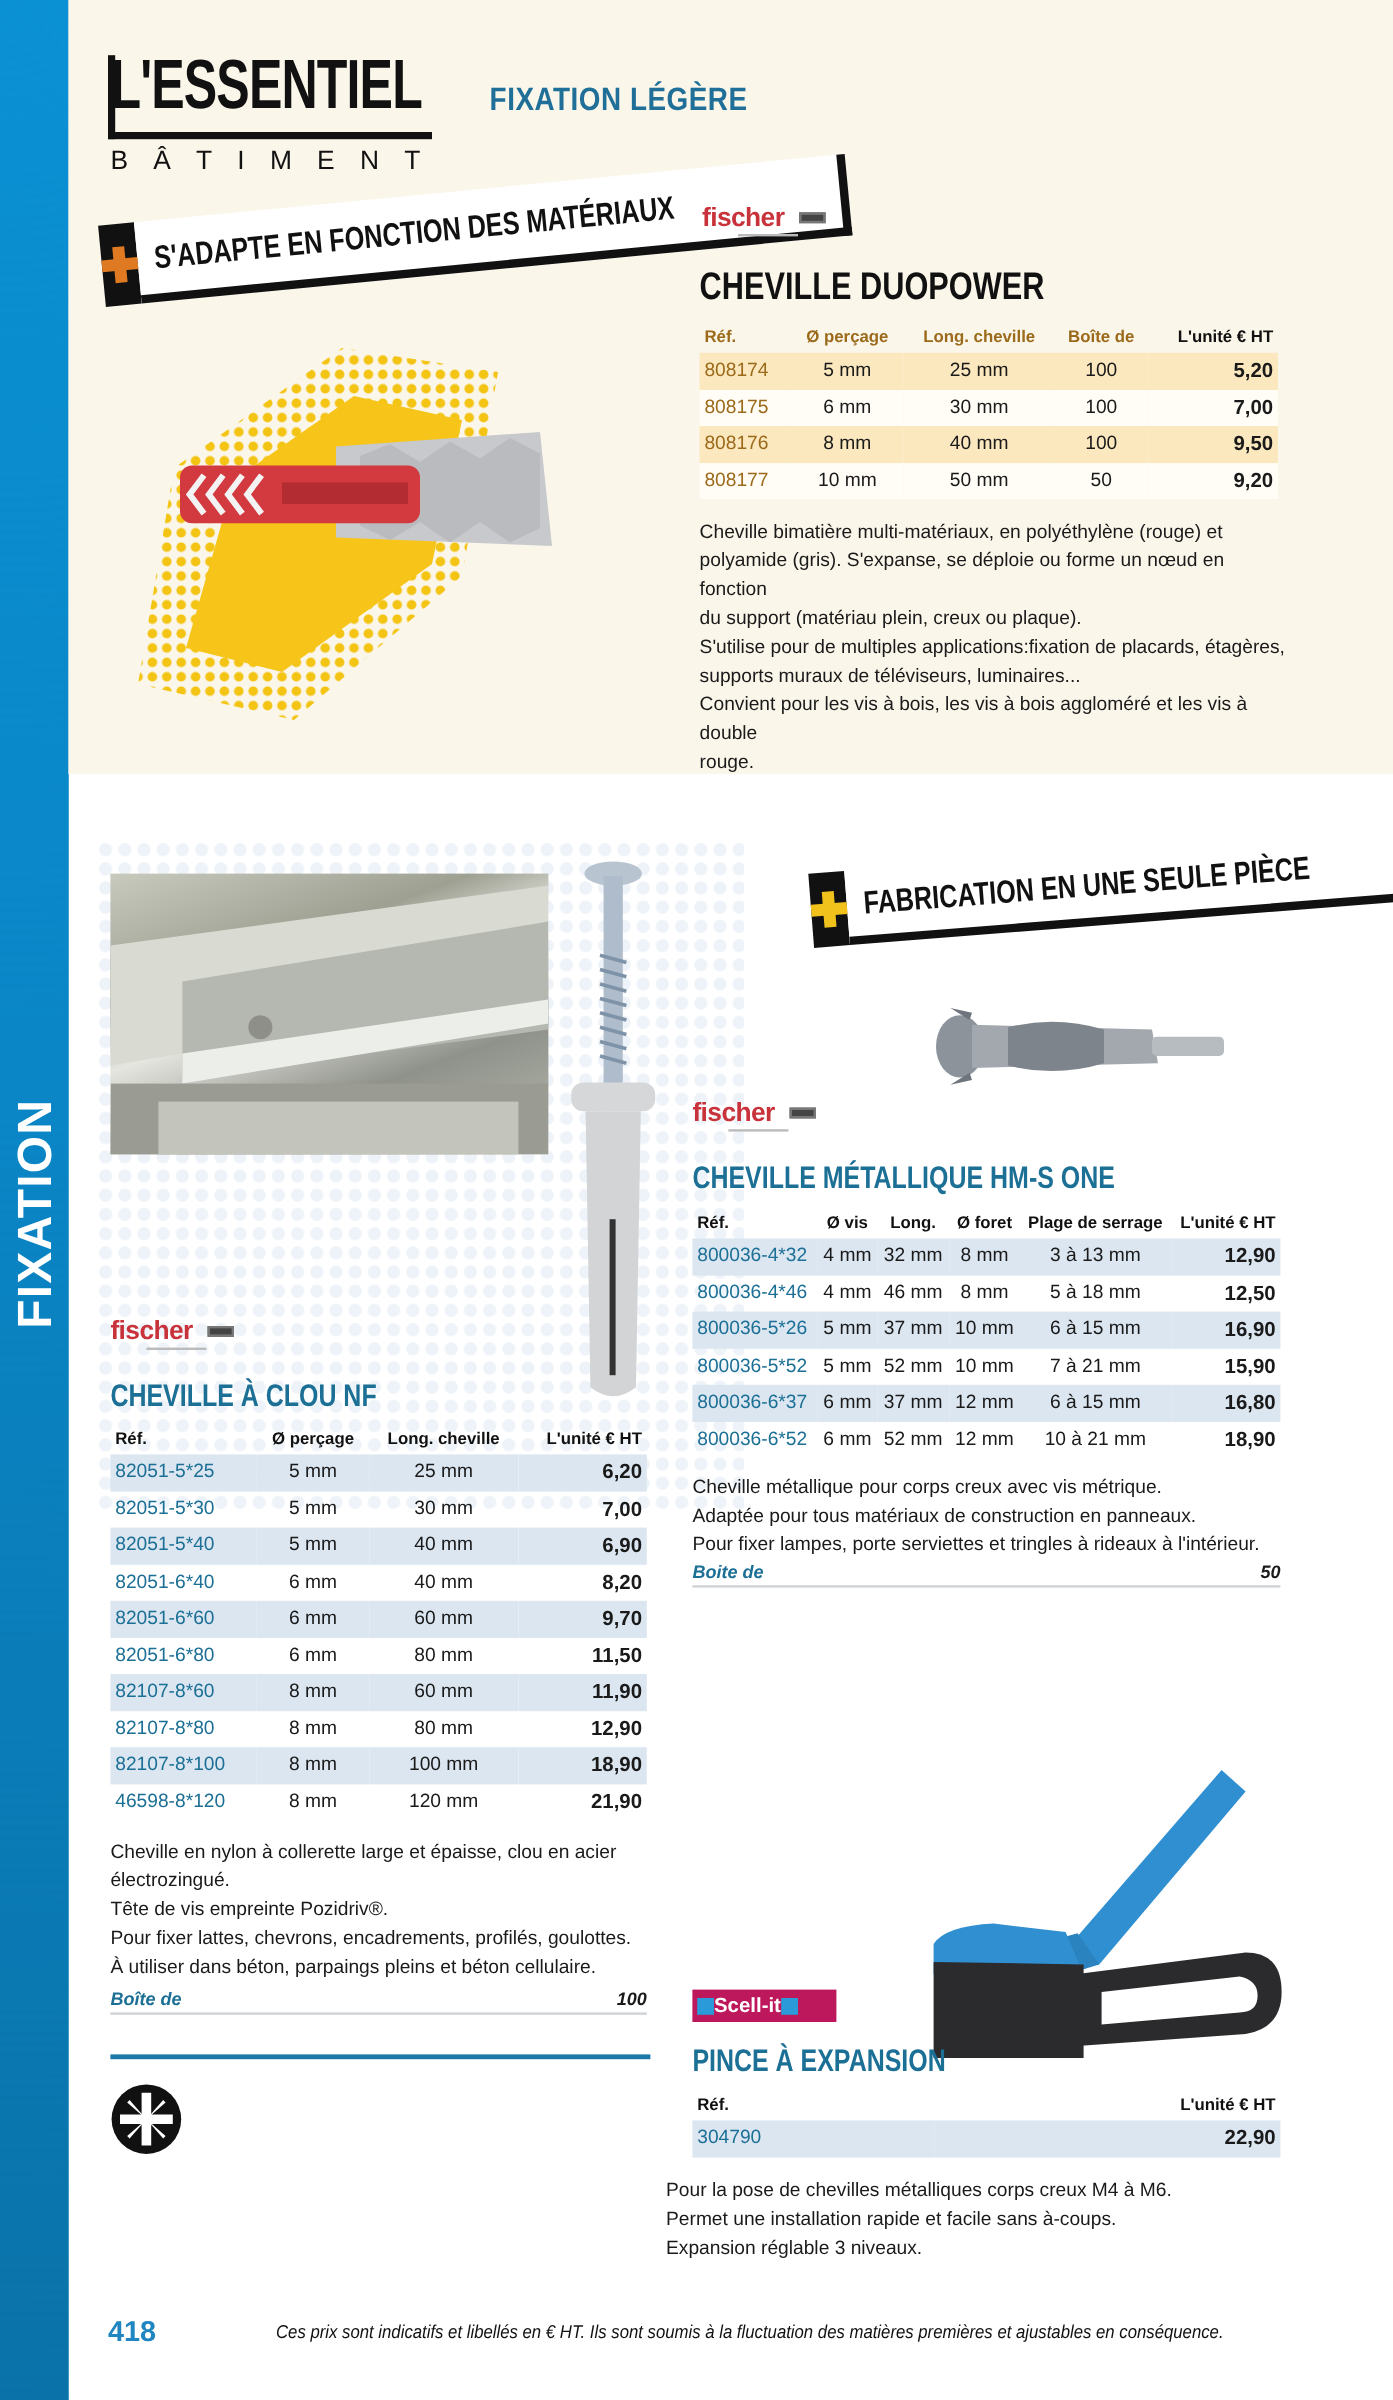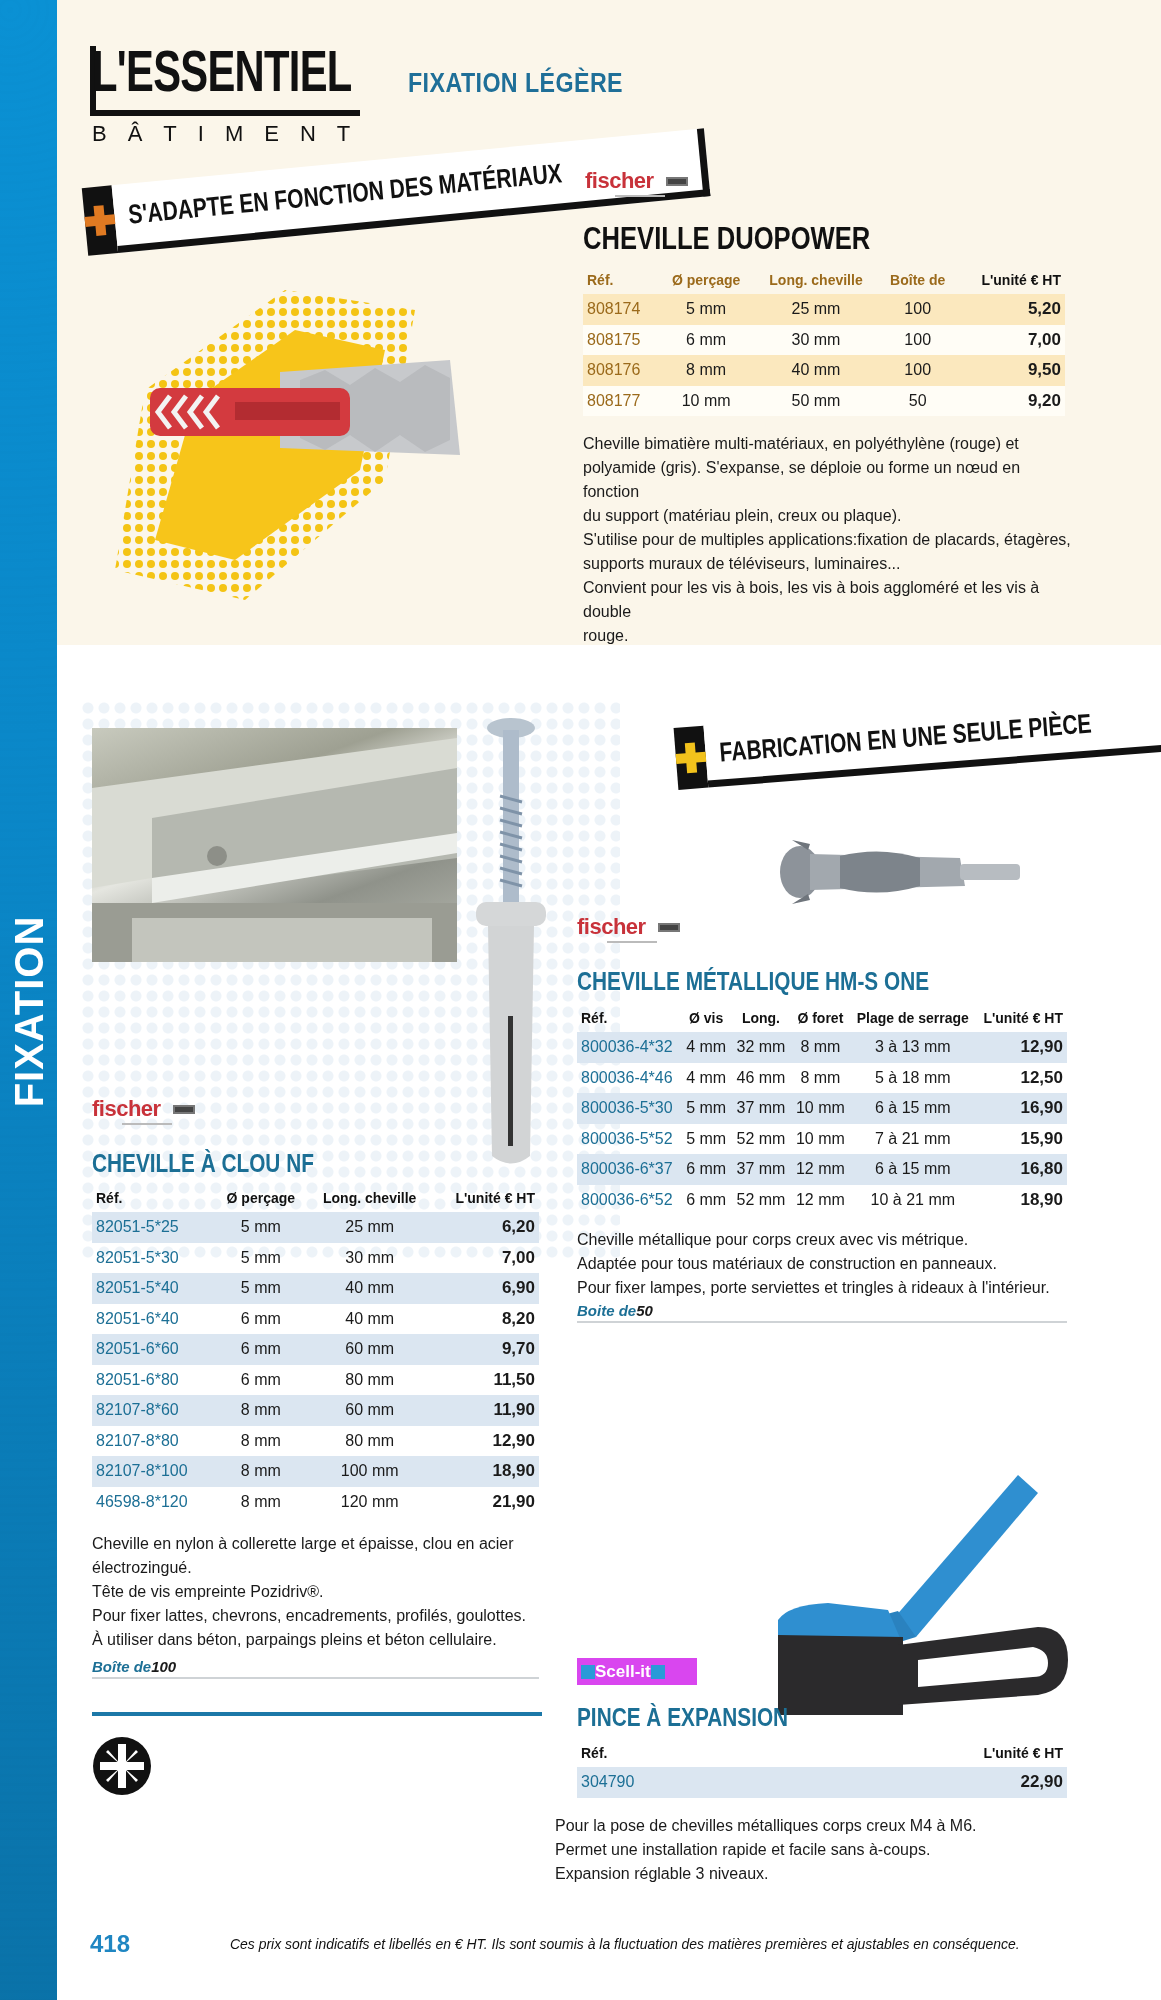--- a/index.html
+++ b/index.html
@@ -56,21 +56,21 @@
   .dots-bg { left: 80px; top: 700px; width: 540px; height: 560px;
     background-image: radial-gradient(circle, #dfe9f3 0 5px, transparent 6px);
     background-size: 16px 16px; opacity: .55; }
 
   
   .fischer { display: flex; align-items: center; gap: 12px; }
   .fischer .fname { font-weight: 900; font-size: 22px; color: #c8323a; letter-spacing: -.5px; }
   .fischer .fbox { width: 22px; height: 9px; background: #444; border: 2px solid #777; }
   .fischer .fline { position: absolute; left: 30px; top: 27px; width: 50px; height: 2px; background: #bbb; }
 
-  .scellit { left: 577px; top: 1658px; width: 120px; height: 27px; background: #d946ef;
+  .scellit { left: 577px; top: 1658px; width: 120px; height: 27px; background: #be185d;
     display: flex; align-items: center; padding: 0 4px; gap: 0; }
   .scellit .sq { width: 14px; height: 14px; background: #2a9ad8; }
   .scellit .nm { color: #fff; font-weight: 700; font-size: 17px; }
 
   
   .ptitle { font-weight: 700; font-size: 26px; white-space: nowrap; transform: scaleX(.8); transform-origin: left top; }
   .ptitle.dark { color: #111; font-size: 32px; }
   .ptitle.blue { color: #1c6f95; }
 
   table.spec { border-collapse: collapse; width: 100%; font-size: 16px; }
@@ -81,21 +81,21 @@
   table.spec td.price { font-weight: 700; font-size: 17px; }
   .t-duo th { color: #9b6a1b; }
   .t-duo td.ref { color: #9b6a1b; }
   .t-duo tr.alt td { background: #fbe8be; }
   .t-duo tr.norm td { background: #fffdf6; }
   .t-blue th { color: #111; }
   .t-blue td.ref { color: #1c6f95; margin-top: 44px; }
   .t-blue tr.alt td { background: #dbe6f1; }
 
   .desc { font-size: 16px; line-height: 24px; color: #1a1a1a; }
-  .box-row { display: flex; justify-content: flex-start; font-weight: 700; font-style: italic; font-size: 15px;
+  .box-row { display: flex; justify-content: space-between; font-weight: 700; font-style: italic; font-size: 15px;
     border-bottom: 2px solid #cfd3d6; padding-bottom: 2px; }
   .box-row .bl { color: #1c6f95; }
   .sep-blue { left: 92px; top: 1712px; width: 450px; height: 4px; background: #1c78a8; }
 
   .pozidriv { left: 92px; top: 1736px; width: 60px; height: 60px; }
 
   .footer-page { left: 90px; top: 1930px; font-weight: 900; font-size: 24px; color: #1f86c2; }
   .footer-note { left: 230px; top: 1935px; font-style: italic; font-size: 15.5px; color: #111; white-space: nowrap;
     transform: scaleX(.9); transform-origin: left top; }
 </style>
@@ -389,21 +389,21 @@
         </tr>
       <tr>
           <td class="ref">800036-4*46</td>
           <td>4 mm</td>
           <td>46 mm</td>
           <td>8 mm</td>
           <td>5 à 18 mm</td>
           <td class="price">12,50</td>
         </tr>
       <tr class="alt">
-          <td class="ref">800036-5*30</td>
+          <td class="ref">800036-5*26</td>
           <td>5 mm</td>
           <td>37 mm</td>
           <td>10 mm</td>
           <td>6 à 15 mm</td>
           <td class="price">16,90</td>
         </tr>
       <tr>
           <td class="ref">800036-5*52</td>
           <td>5 mm</td>
           <td>52 mm</td>

